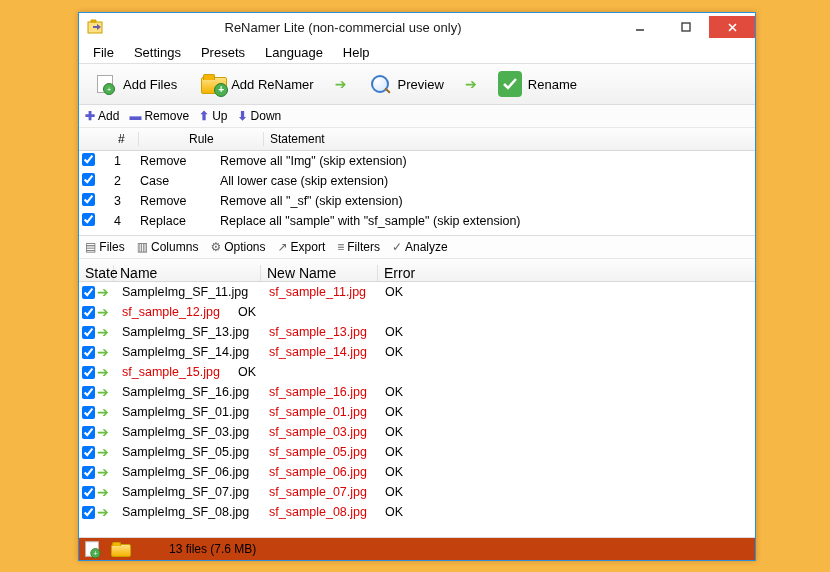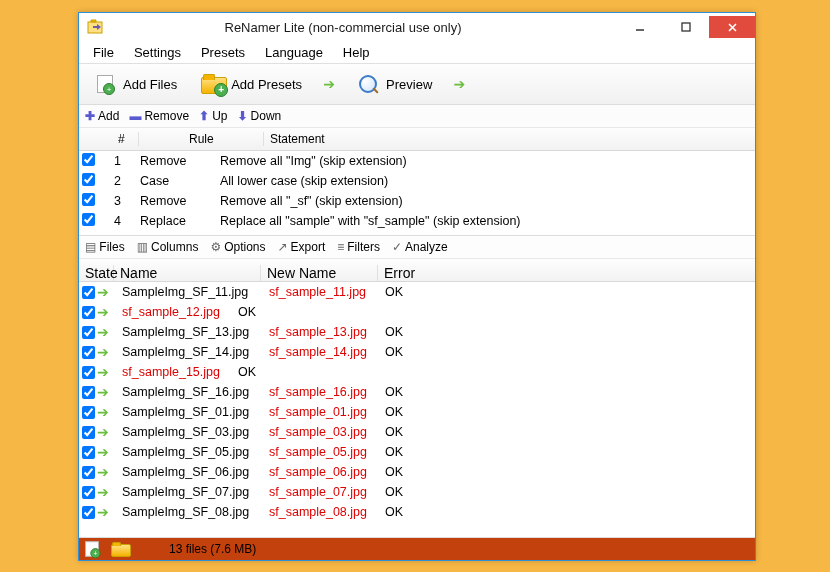--- a/index.html
+++ b/index.html
@@ -226,33 +226,43 @@
           </div>
         </div>
       <span>Add Files</span>
     </div>
     <div class="tbtn">
       <div class="ticon">
           <div class="folder-icon">
             <div class="plus-badge">+</div>
           </div>
         </div>
-      <span>Add Presets</span>
+      <span>Add ReNamer</span>
     </div>
     <div class="tarrow green-arrow">➔</div>
     <div class="tbtn">
       <div class="ticon">
           <div class="mag-icon">
             <div class="ring"></div>
             <div class="handle"></div>
           </div>
         </div>
       <span>Preview</span>
     </div>
     <div class="tarrow green-arrow">➔</div>
+    <div class="tbtn">
+      <div class="ticon">
+          <div class="green-check">
+        <svg width="18" height="18">
+              <path d="M3 9 L7 13 L15 4" fill="none" stroke="#fff" stroke-width="2.5"></path>
+            </svg>
+      </div>
+        </div>
+      <span>Rename</span>
+    </div>
   </div>
 
   <div class="rulesbar">
     <div class="rb">
         <span class="glyph">✚</span>
         <span>Add</span>
       </div>
     <div class="rb">
         <span class="glyph">▬</span>
         <span>Remove</span>

